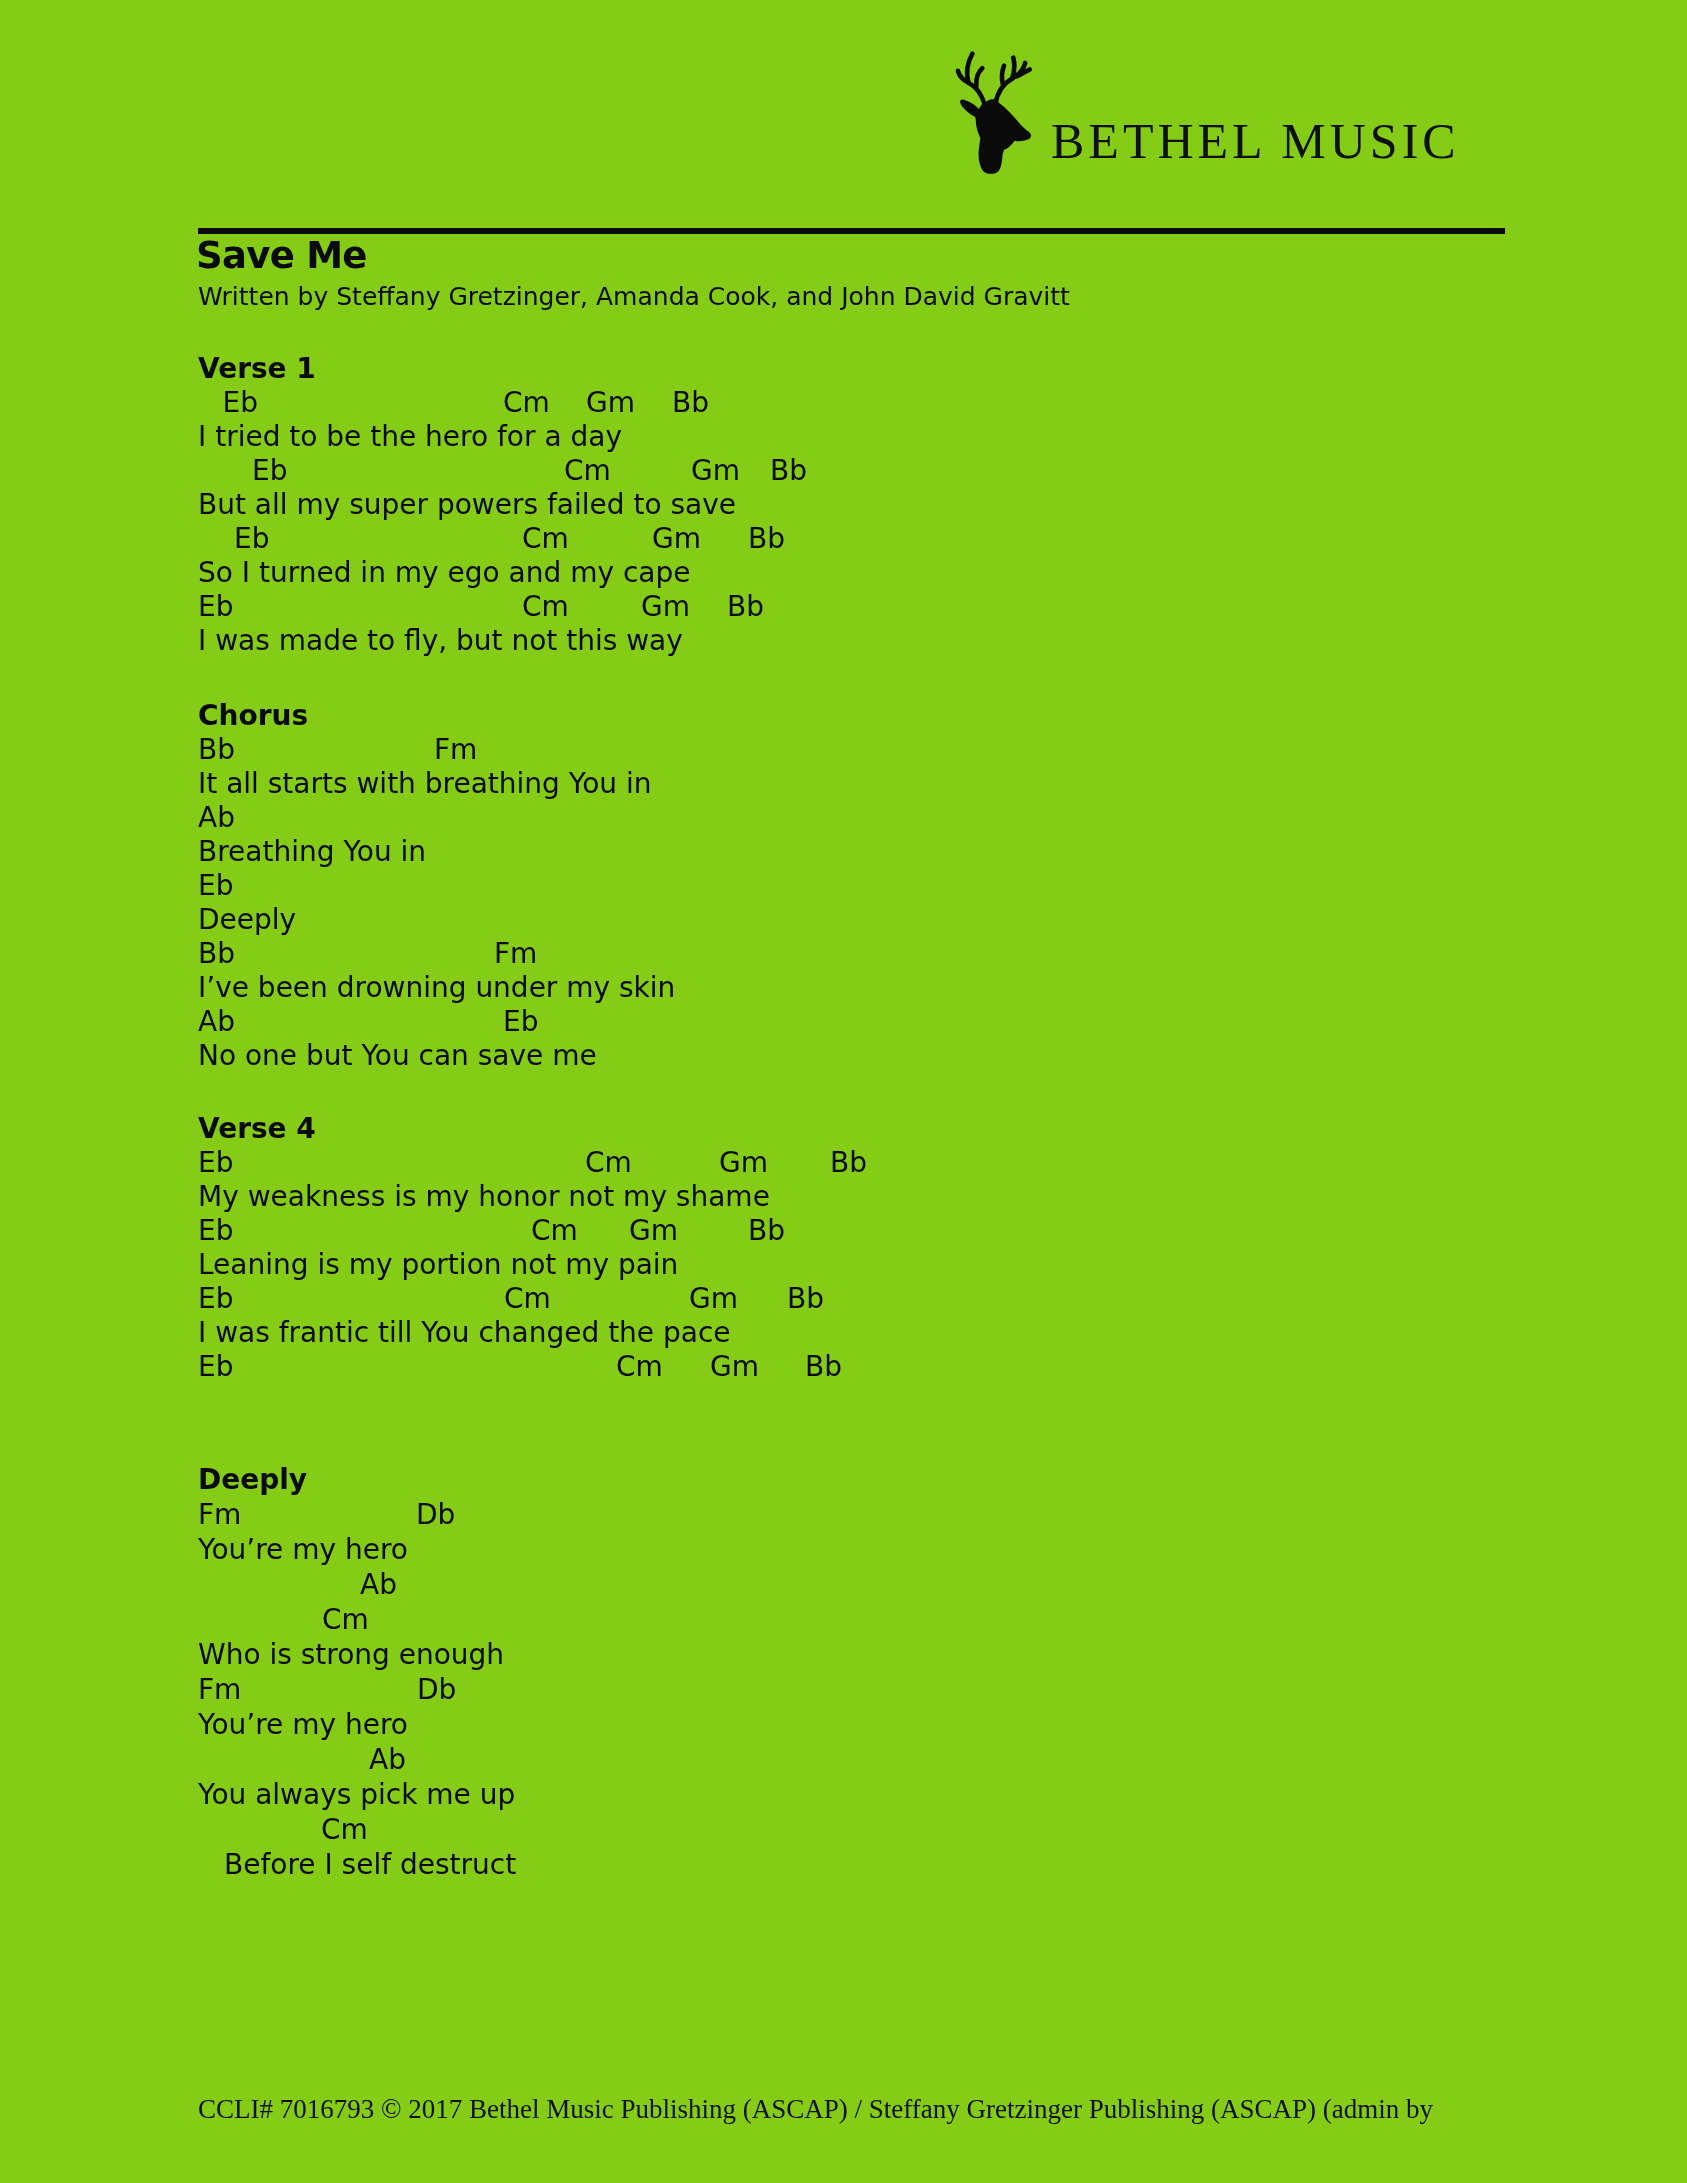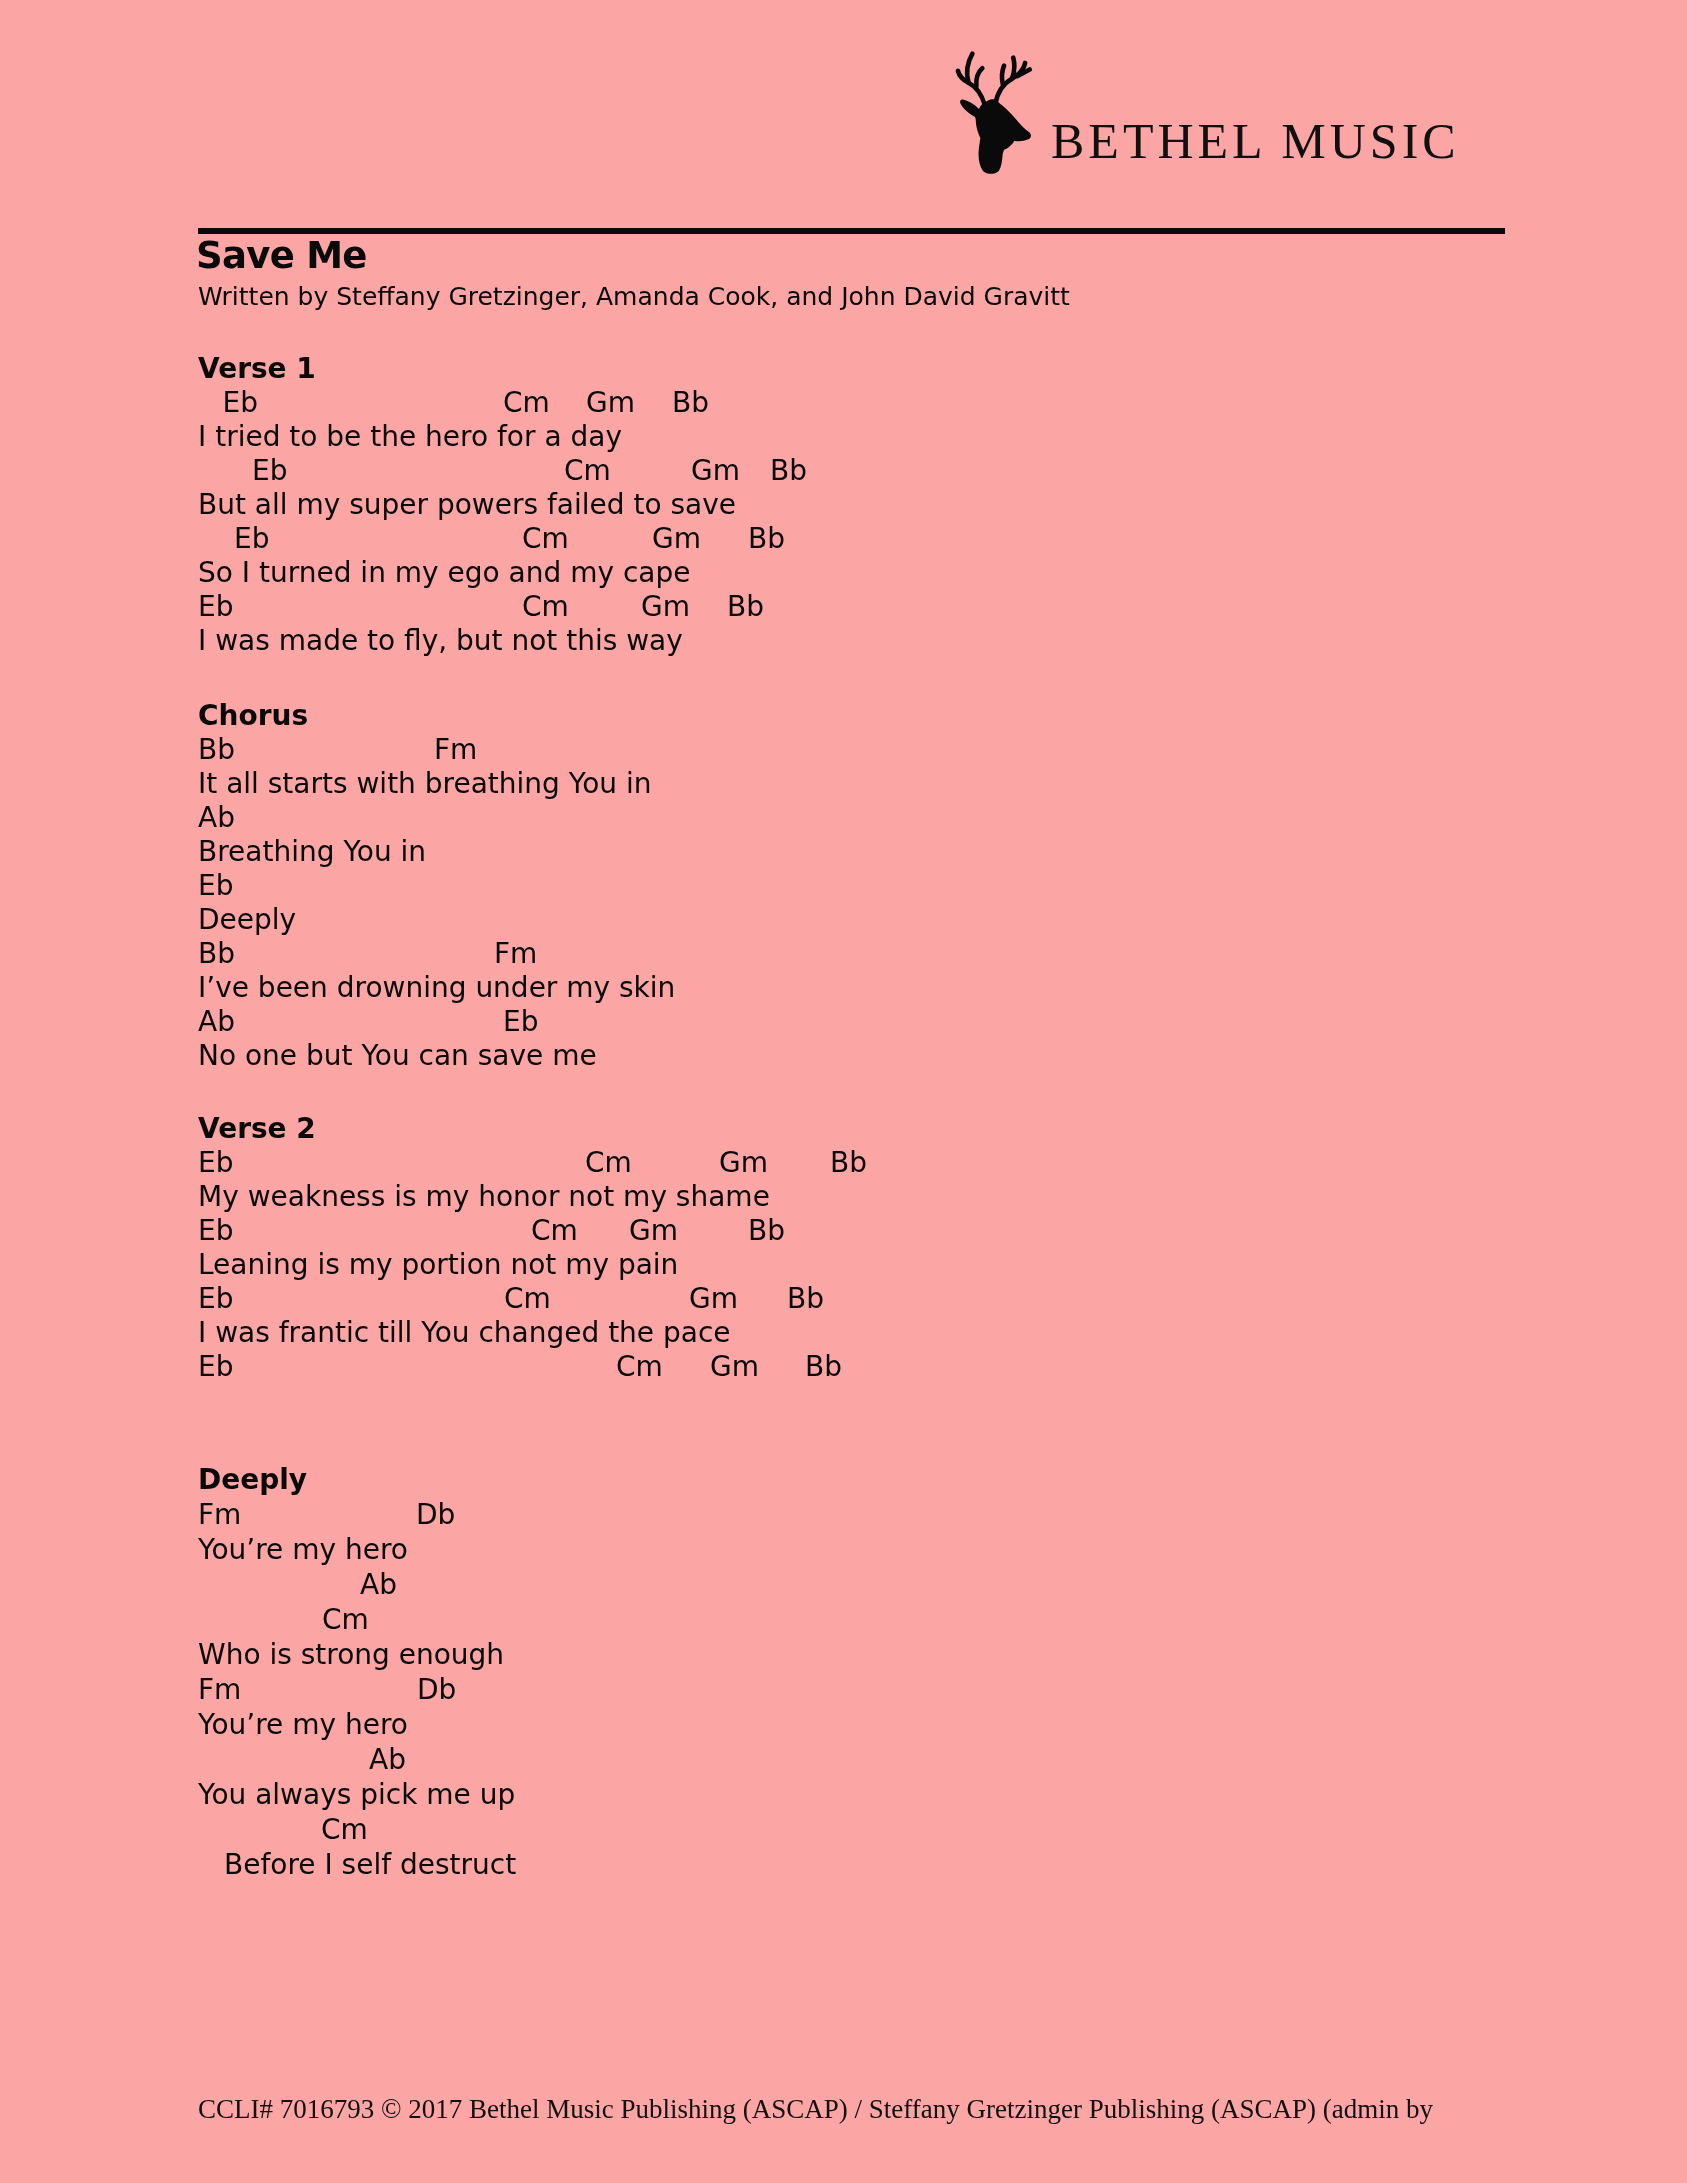--- a/index.html
+++ b/index.html
@@ -1,20 +1,20 @@
 <!DOCTYPE html>
 <html style="font-size:10.6px"><head>
 <meta charset="utf-8">
 <style>
   html,body{margin:0;padding:0;background:#e8e8e8;}
   .page{
     position:relative;
     width:1687px;
     height:2183px;
-    background:#fca5a5;
+    background:#84cc16;
     overflow:hidden;
     font-family:"DejaVu Sans", sans-serif;
     color:#0a0a0a;
   }
   
   .logo-mark{position:absolute;left:954px;top:48px;width:79px;height:126px;}
   .logo-text{
     position:absolute;left:1051px;top:116px;
     font-family:"Liberation Serif", serif;
     font-size:50px;line-height:1;letter-spacing:4px;
@@ -85,21 +85,21 @@
         <div class="row" style="height: 34px;">&nbsp;<span class="chord" style="left: 0px;">Ab</span></div>
         <div class="row" style="height: 34px;">Breathing You in</div>
         <div class="row" style="height: 34px;">&nbsp;<span class="chord" style="left: 0px;">Eb</span></div>
         <div class="row" style="height: 34px;">Deeply</div>
         <div class="row" style="height: 34px;">&nbsp;<span class="chord" style="left: 0px;">Bb</span><span class="chord" style="left: 296px;">Fm</span></div>
         <div class="row" style="height: 34px;">I’ve been drowning under my skin</div>
         <div class="row" style="height: 34px;">&nbsp;<span class="chord" style="left: 0px;">Ab</span><span class="chord" style="left: 305px;">Eb</span></div>
         <div class="row" style="height: 34px;">No one but You can save me</div>
       </div>
       <div class="section" style="top: 1112px; line-height: 34px;">
-        <div class="sec-header">Verse 2</div>
+        <div class="sec-header">Verse 4</div>
         <div class="row" style="height: 34px;">&nbsp;<span class="chord" style="left: 0px;">Eb</span><span class="chord" style="left: 387px;">Cm</span><span class="chord" style="left: 521px;">Gm</span><span class="chord" style="left: 632px;">Bb</span></div>
         <div class="row" style="height: 34px;">My weakness is my honor not my shame</div>
         <div class="row" style="height: 34px;">&nbsp;<span class="chord" style="left: 0px;">Eb</span><span class="chord" style="left: 333px;">Cm</span><span class="chord" style="left: 431px;">Gm</span><span class="chord" style="left: 550px;">Bb</span></div>
         <div class="row" style="height: 34px;">Leaning is my portion not my pain</div>
         <div class="row" style="height: 34px;">&nbsp;<span class="chord" style="left: 0px;">Eb</span><span class="chord" style="left: 306px;">Cm</span><span class="chord" style="left: 491px;">Gm</span><span class="chord" style="left: 589px;">Bb</span></div>
         <div class="row" style="height: 34px;">I was frantic till You changed the pace</div>
         <div class="row" style="height: 34px;">&nbsp;<span class="chord" style="left: 0px;">Eb</span><span class="chord" style="left: 418px;">Cm</span><span class="chord" style="left: 512px;">Gm</span><span class="chord" style="left: 607px;">Bb</span></div>
       </div>
       <div class="section" style="top: 1462px; line-height: 35px;">
         <div class="sec-header">Deeply</div>

